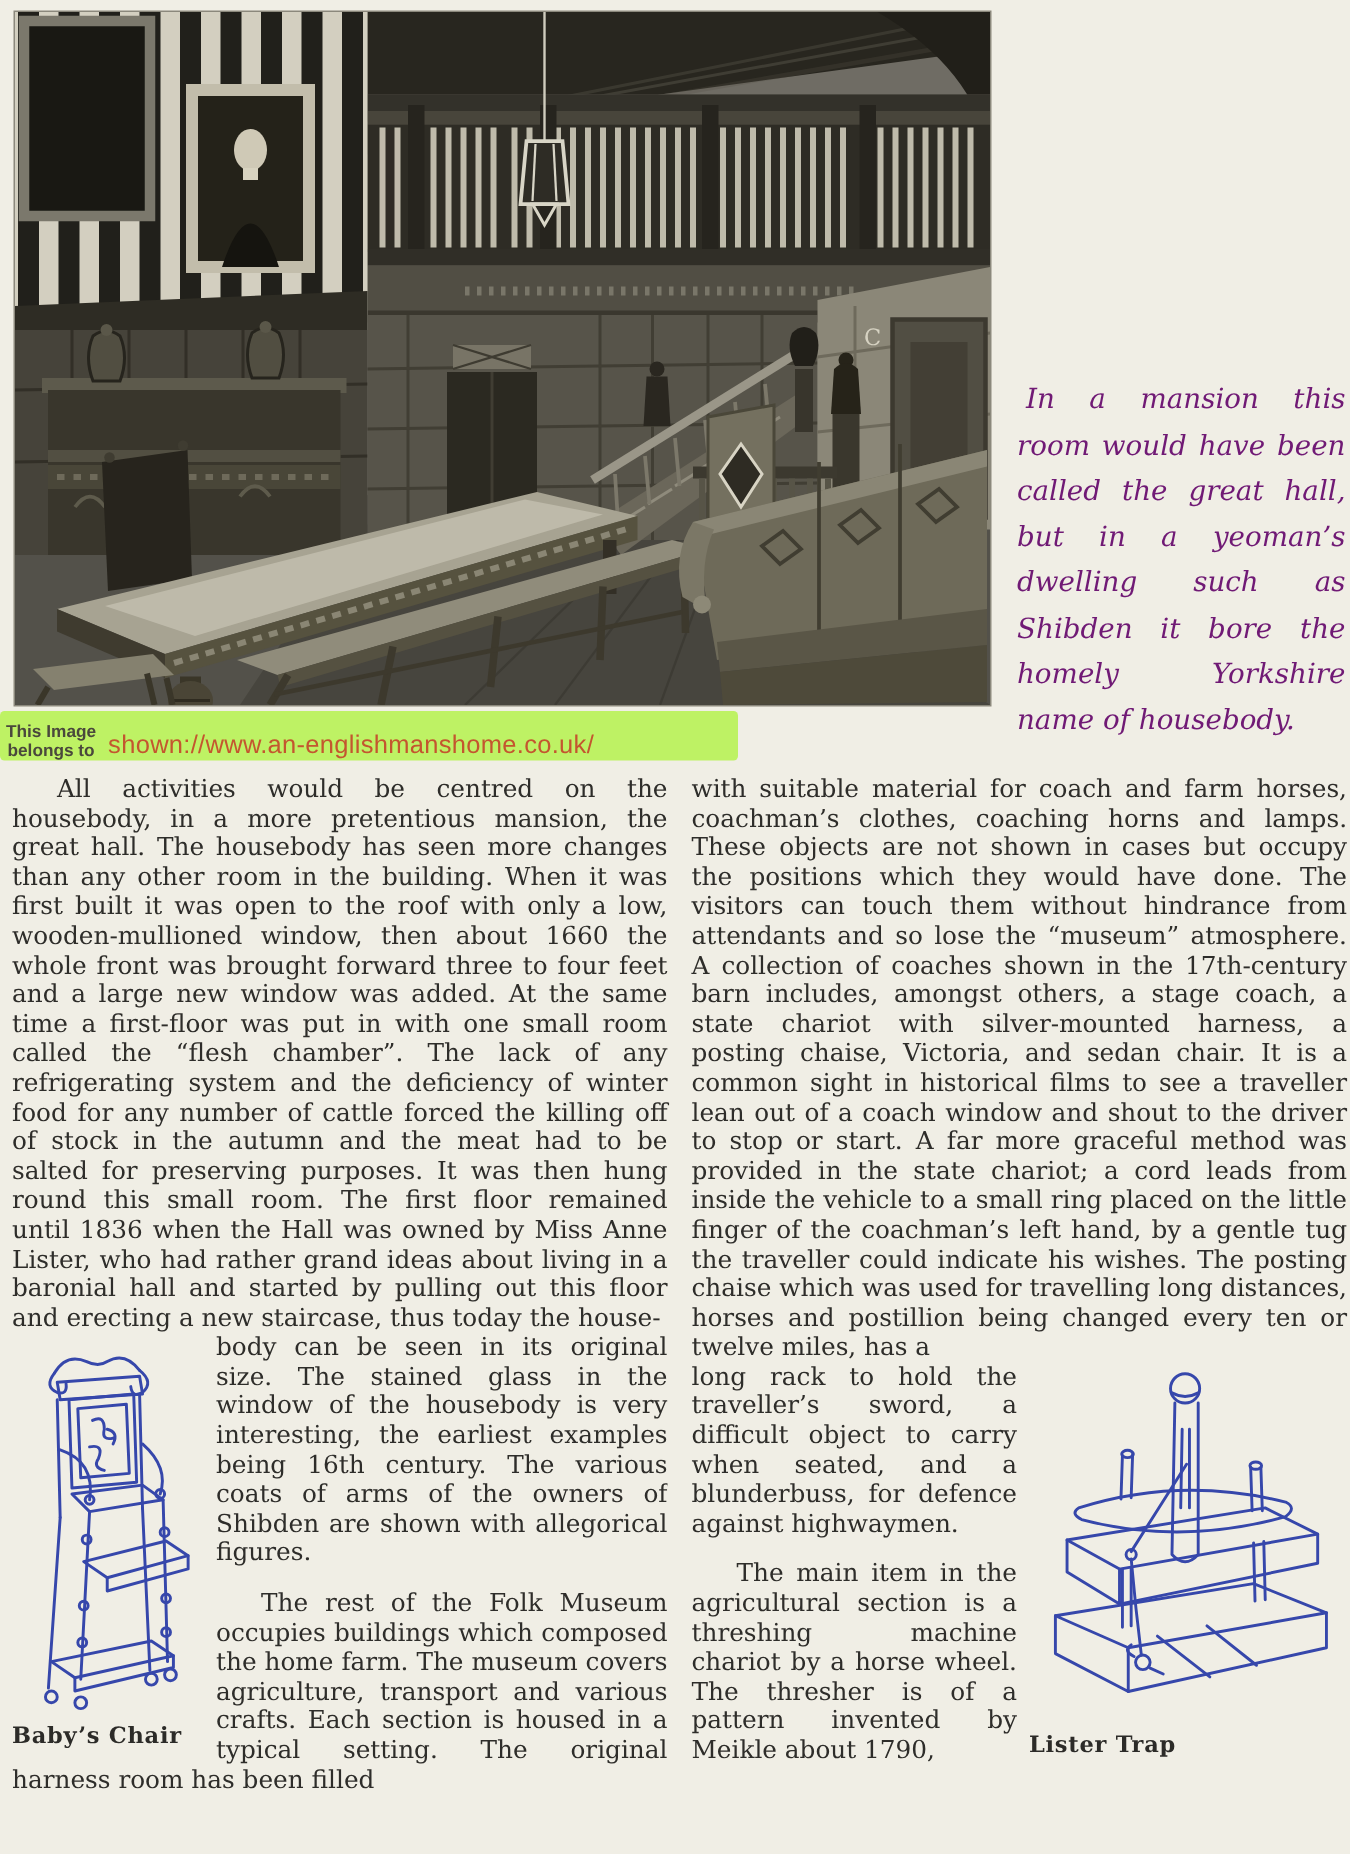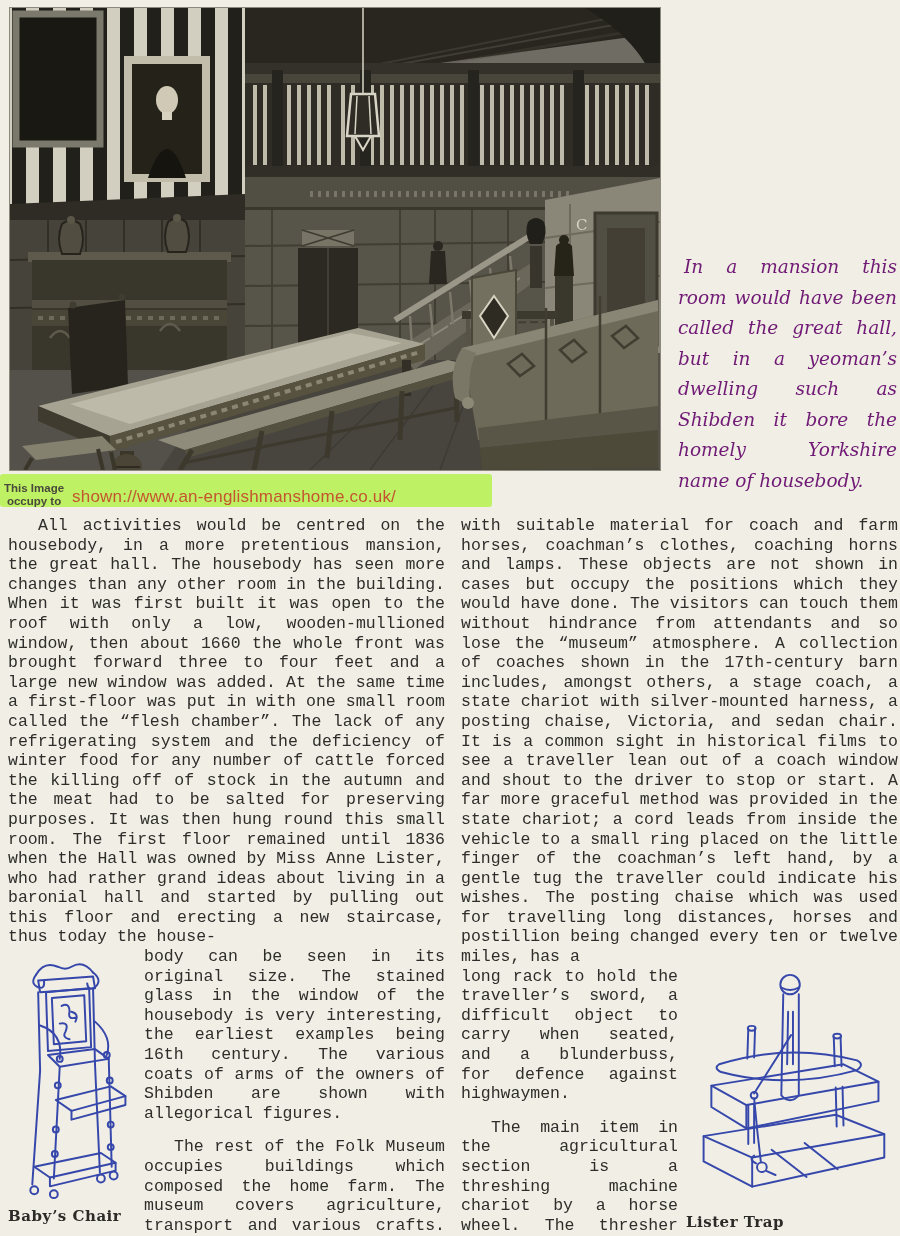--- a/index.html
+++ b/index.html
@@ -42,21 +42,21 @@
   
   .columns{
     position:absolute;left:8px;top:516px;width:890px;
     display:flex;gap:16px;
   }
   .col{
     width:438px;
     font-size:16.5px;line-height:19.6px;
     text-align:justify;
   }
-  .col p{margin:0;font-family:Liberation Mono, monospace;}
+  .col p{margin:0;}
   .indent{text-indent:30px;}
   .parasep{margin-top:14px !important;}
   
   .fig{text-align:center;}
   .fig-chair{float:left;width:126px;margin:6px 10px 0 0;}
   .fig-chair svg{width:114px;height:250px;display:block;margin:0 auto;}
   .fig-trap{float:right;width:212px;margin:4px 0 0 8px;}
   .fig-trap svg{width:206px;height:238px;display:block;margin:0 auto;}
   .fig-caption{
     font-weight:bold;font-size:15px;line-height:18px;margin-top:4px;
@@ -303,21 +303,21 @@
       <line x1="101" y1="444" x2="105" y2="462"></line>
     </g>
   </svg>
 </div>
 
 <div class="photo-caption">In a mansion this room would have been called the great hall, but in a yeoman’s dwelling such as Shibden it bore the homely Yorkshire name of housebody.</div>
 
 <div class="watermark">
   <div class="wm-owner">
     <span>This Image</span><br>
-    <span>occupy to</span>
+    <span>belongs to</span>
   </div>
   <div class="wm-url">shown://www.an-englishmanshome.co.uk/</div>
 </div>
 
 <div class="columns">
 
   <div class="col">
     <p class="indent">All activities would be centred on the housebody, in a more pretentious mansion, the great hall.  The housebody has seen more changes than any other room in the building.  When it was first built it was open to the roof with only a low, wooden-mullioned window, then about 1660 the whole front was brought forward three to four feet and a large new window was added.  At the same time a first-floor was put in with one small room called the “flesh chamber”.  The lack of any refrigerating system and the deficiency of winter food for any number of cattle forced the killing off of stock in the autumn and the meat had to be salted for preserving purposes.  It was then hung round this small room.  The first floor remained until 1836 when the Hall was owned by Miss Anne Lister, who had rather grand ideas about living in a baronial hall and started by pulling out this floor and erecting a new staircase, thus today the house-</p>
     <div class="wrapzone">
       <div class="fig fig-chair">

